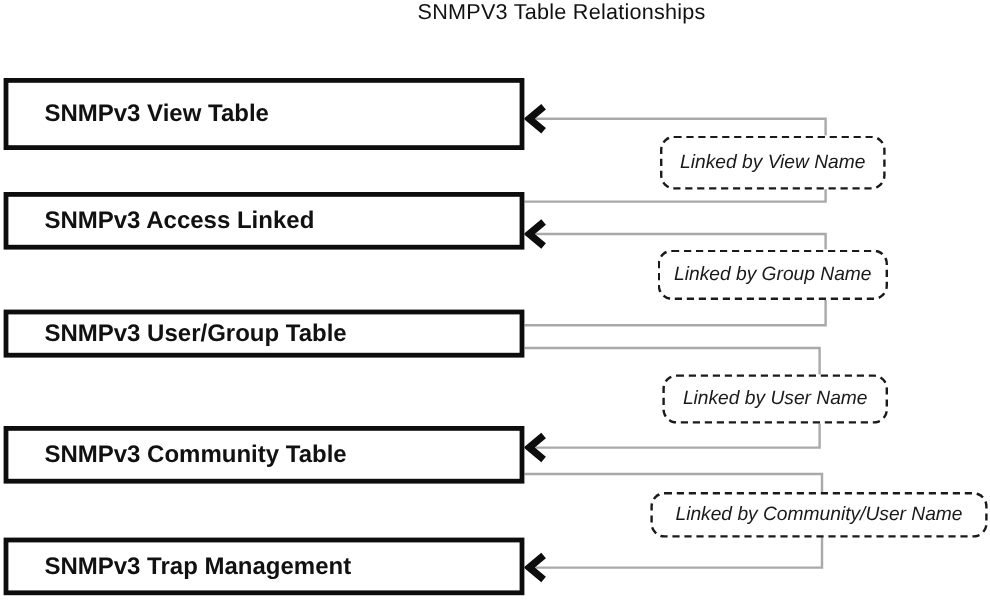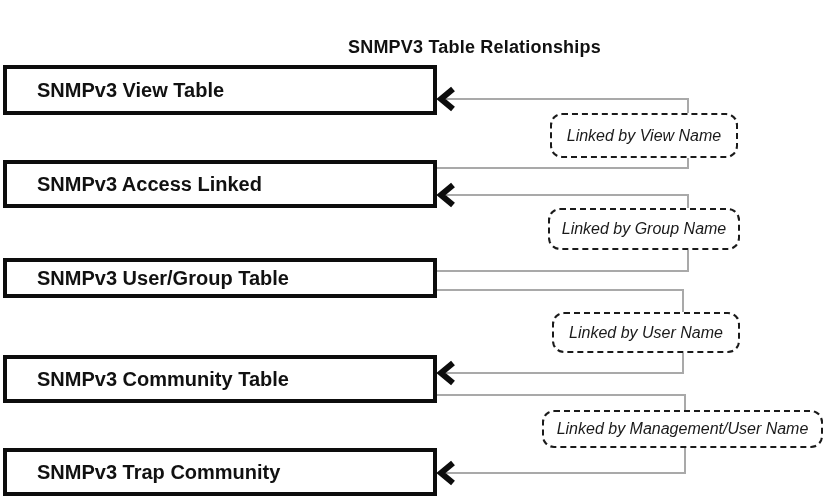--- a/index.html
+++ b/index.html
@@ -13,25 +13,24 @@
     width: 825px;
     height: 502px;
     background: #ffffff;
     overflow: hidden;
   }
   .title {
     position: absolute;
     left: 348px;
     top: 0px;
     font-size: 18px;
-    font-weight: bold;
+    font-weight: normal;
     color: #111111;
     white-space: nowrap;
     letter-spacing: 0.2px;
-    margin-top: 37px;
   }
   .wires {
     position: absolute;
     left: 0;
     top: 0;
   }
   .tbox {
     position: absolute;
     left: 3px;
     width: 434px;
@@ -85,42 +84,42 @@
 
     <polyline points="437,290 683,290 683,312" fill="none" stroke="#a9a9a9" stroke-width="2"></polyline>
     <polyline points="683,353 683,373 446,373" fill="none" stroke="#a9a9a9" stroke-width="2"></polyline>
     <polyline points="453,363 441,373 453,383" fill="none" stroke="#0d0d0d" stroke-width="6"></polyline>
 
     <polyline points="437,395 685,395 685,410" fill="none" stroke="#a9a9a9" stroke-width="2"></polyline>
     <polyline points="685,447 685,473 446,473" fill="none" stroke="#a9a9a9" stroke-width="2"></polyline>
     <polyline points="453,463 441,473 453,483" fill="none" stroke="#0d0d0d" stroke-width="6"></polyline>
   </svg>
 
-  <div class="tbox" style="top:65px;height:50px">
+  <div class="tbox" style="top:65px;height:60px">
     <span class="lbl">SNMPv3 View Table</span>
   </div>
   <div class="tbox" style="top:160px;height:48px">
     <span class="lbl">SNMPv3 Access Linked</span>
   </div>
   <div class="tbox" style="top:258px;height:40px">
     <span class="lbl">SNMPv3 User/Group Table</span>
   </div>
   <div class="tbox" style="top:355px;height:48px">
     <span class="lbl">SNMPv3 Community Table</span>
   </div>
   <div class="tbox" style="top:448px;height:48px">
-    <span class="lbl">SNMPv3 Trap Community</span>
+    <span class="lbl">SNMPv3 Trap Management</span>
   </div>
 
   <div class="bubble" style="left:550px;top:113px;width:188px;height:45px">
     <span class="lbl">Linked by View Name</span>
   </div>
   <div class="bubble" style="left:552px;top:312px;width:188px;height:41px">
     <span class="lbl">Linked by User Name</span>
   </div>
   <div class="bubble" style="left:548px;top:208px;width:192px;height:42px">
     <span class="lbl">Linked by Group Name</span>
   </div>
   <div class="bubble" style="left:542px;top:410px;width:281px;height:38px">
-    <span class="lbl">Linked by Management/User Name</span>
+    <span class="lbl">Linked by Community/User Name</span>
   </div>
 
 </div>
 
 </body></html>

